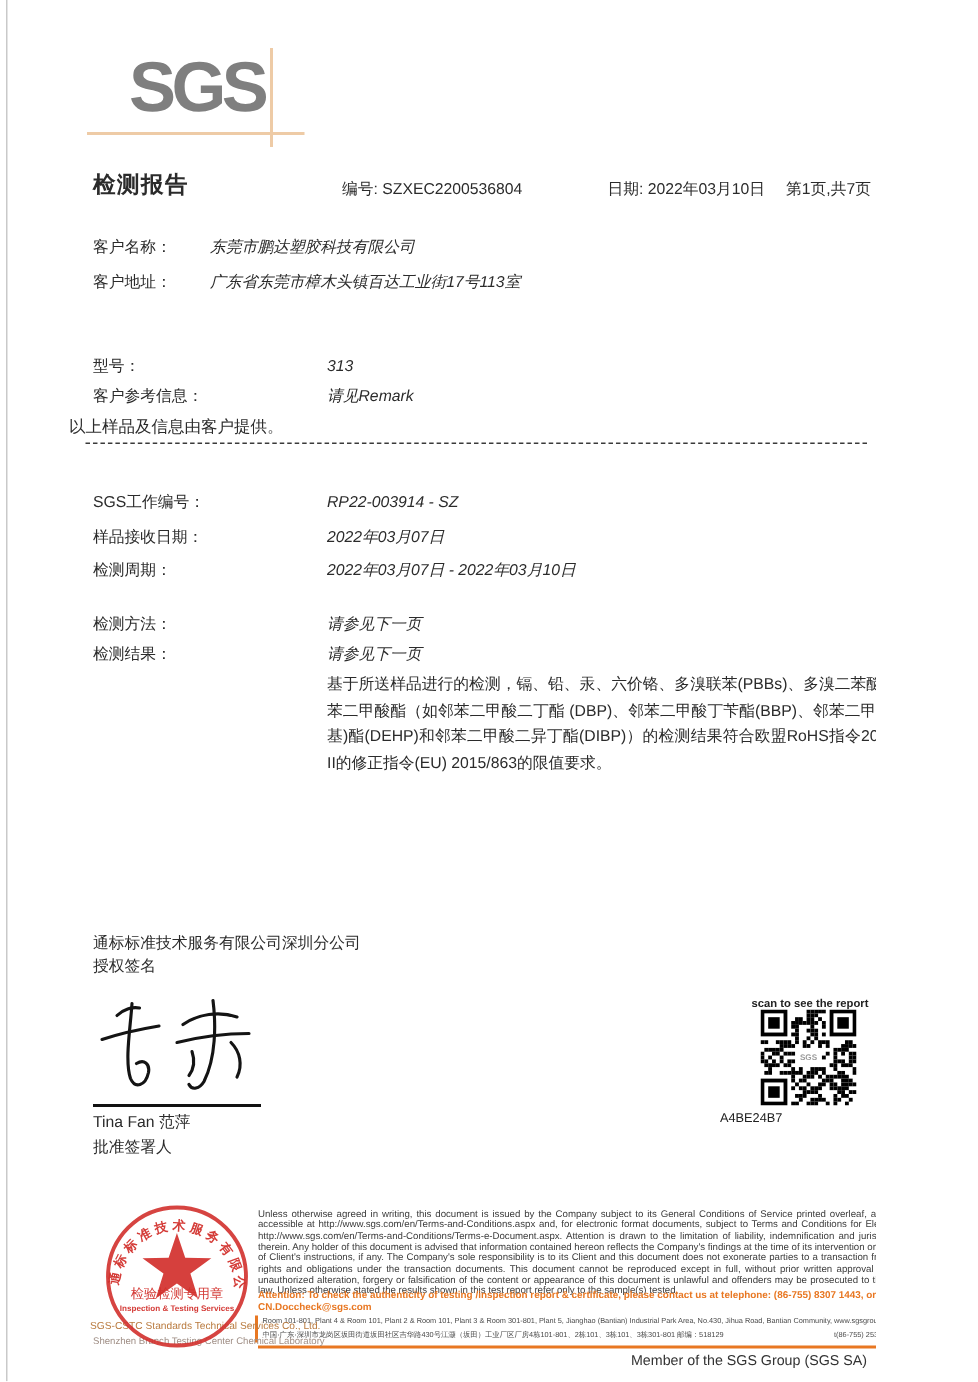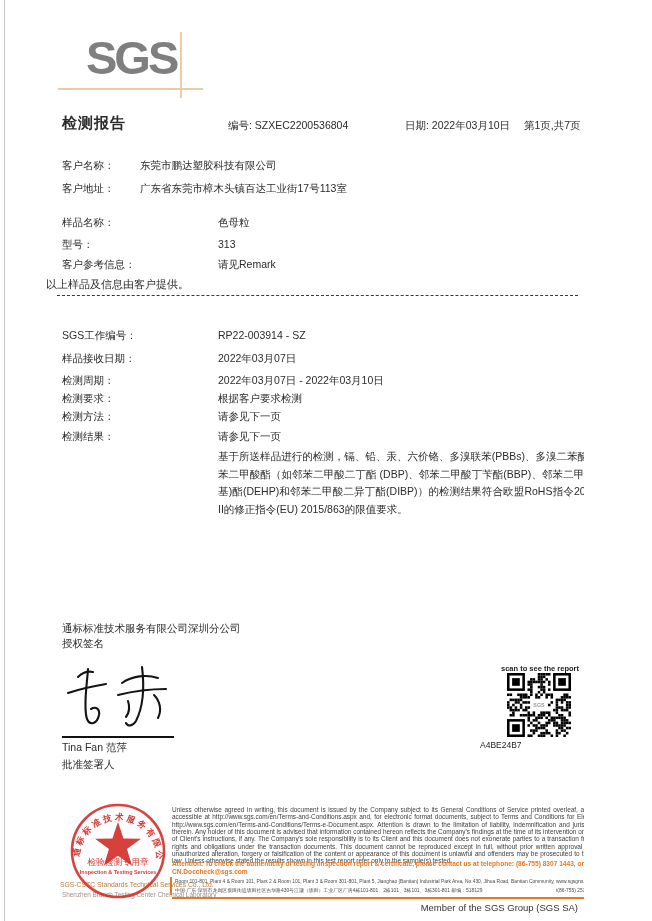--- a/index.html
+++ b/index.html
@@ -16,21 +16,21 @@
   .logo-vline { position:absolute; left:122px; top:4px; width:2px; height:66px; background:#eecba6; }
 
   .doc-title  { position:absolute; left:62px;  top:114px; font-size:15px; font-weight:bold; letter-spacing:1px; }
   .report-no  { position:absolute; left:228px; top:119px; font-size:10.5px; }
   .hdr-date   { position:absolute; left:405px; top:119px; font-size:10.5px; }
   .hdr-page   { position:absolute; left:524px; top:119px; font-size:10.5px; }
 
   
   .frow { position:absolute; left:62px; right:8px; font-size:10.5px; line-height:13px; }
   .flbl { display:inline-block; }
-  .fval { position:absolute; top:0; }
+  .fval { position:absolute; top:0;font-style:italic; }
   .v78  { left:78px;  }
   .v156 { left:156px; }
   .note-line { position:absolute; left:46px; font-size:11px; }
   .dashed-sep { position:absolute; left:57px; right:6px; top:295px; border-top:1.5px dashed #3a3a3a; }
 
   .concl-val { position:absolute; left:218px; top:448px; width:432px; font-size:10.5px; line-height:17.5px; text-align:justify; }
 
   
   .sig-company { position:absolute; left:62px; top:622px; font-size:10.5px; }
   .sig-auth    { position:absolute; left:62px; top:637px; font-size:10.5px; }
@@ -85,24 +85,20 @@
 
   <div class="frow" style="top:159px">
     <span class="flbl">客户名称：</span>
     <span class="fval v78">东莞市鹏达塑胶科技有限公司</span>
   </div>
   <div class="frow" style="top:182px">
     <span class="flbl">客户地址：</span>
     <span class="fval v78">广东省东莞市樟木头镇百达工业街17号113室</span>
   </div>
 
-  <div class="frow" style="top:216px">
-    <span class="flbl">样品名称：</span>
-    <span class="fval v156">色母粒</span>
-  </div>
   <div class="frow" style="top:238px">
     <span class="flbl">型号：</span>
     <span class="fval v156">313</span>
   </div>
   <div class="frow" style="top:258px">
     <span class="flbl">客户参考信息：</span>
     <span class="fval v156">请见Remark</span>
   </div>
   <div class="note-line" style="top:277px">以上样品及信息由客户提供。</div>
 
@@ -112,24 +108,20 @@
     <span class="flbl">SGS工作编号：</span>
     <span class="fval v156">RP22-003914 - SZ</span>
   </div>
   <div class="frow" style="top:352px">
     <span class="flbl">样品接收日期：</span>
     <span class="fval v156">2022年03月07日</span>
   </div>
   <div class="frow" style="top:374px">
     <span class="flbl">检测周期：</span>
     <span class="fval v156">2022年03月07日 - 2022年03月10日</span>
-  </div>
-  <div class="frow" style="top:392px">
-    <span class="flbl">检测要求：</span>
-    <span class="fval v156">根据客户要求检测</span>
   </div>
   <div class="frow" style="top:410px">
     <span class="flbl">检测方法：</span>
     <span class="fval v156">请参见下一页</span>
   </div>
   <div class="frow" style="top:430px">
     <span class="flbl">检测结果：</span>
     <span class="fval v156">请参见下一页</span>
   </div>
   <div class="concl-val">基于所送样品进行的检测，镉、铅、汞、六价铬、多溴联苯(PBBs)、多溴二苯醚(PBDEs)、邻苯二甲酸酯（如邻苯二甲酸二丁酯 (DBP)、邻苯二甲酸丁苄酯(BBP)、邻苯二甲酸二(2-乙基已基)酯(DEHP)和邻苯二甲酸二异丁酯(DIBP)）的检测结果符合欧盟RoHS指令2011/65/EU附录II的修正指令(EU) 2015/863的限值要求。</div>

